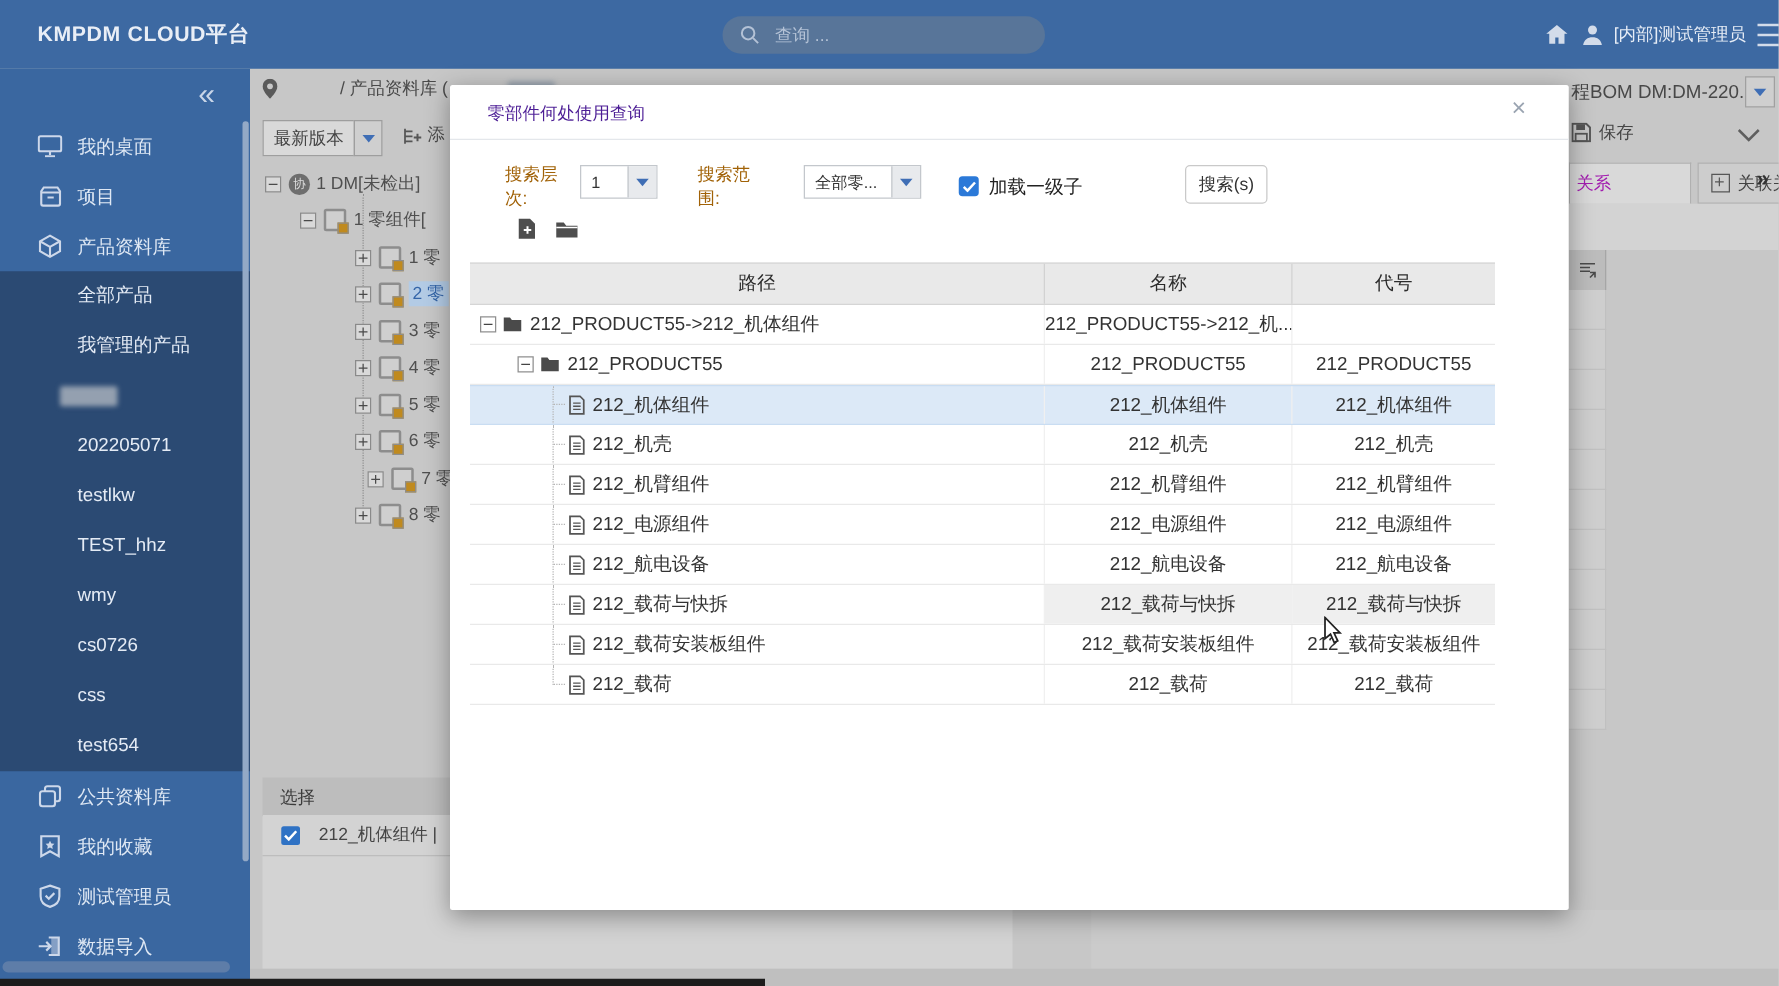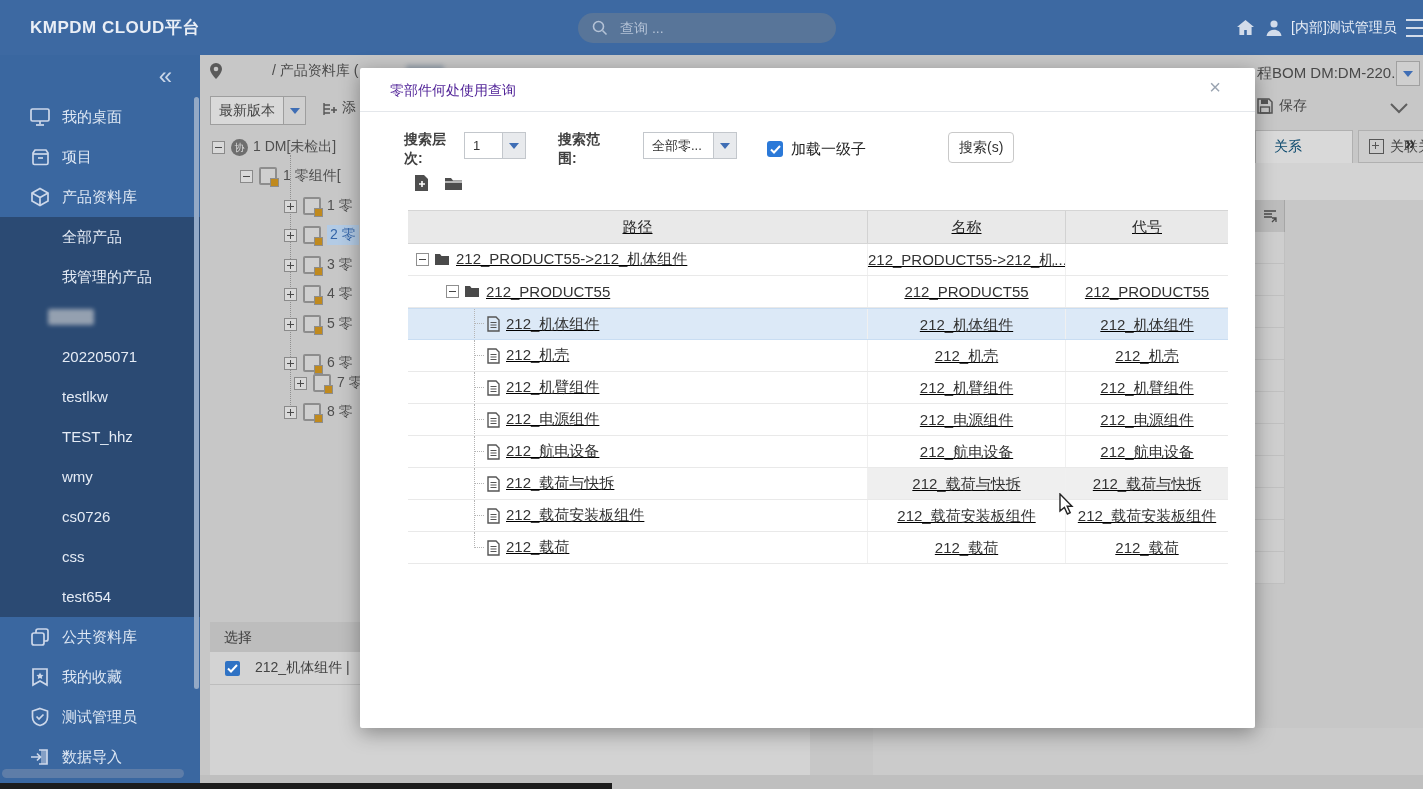--- a/index.html
+++ b/index.html
@@ -48,49 +48,49 @@
   .selhdr span{margin-left:14px;}
   .selrow{position:absolute;left:10px;top:597px;width:600px;height:32px;background:#d3d3d3;display:flex;align-items:center;font-size:14px;color:#444;}
   .selmore{position:absolute;left:10px;top:629px;width:600px;height:90px;background:#d3d3d3;border-top:1px solid #bdbdbd;}
   .chk2{width:15px;height:15px;background:#2f72c4;border-radius:2px;margin-left:15px;margin-right:15px;display:flex;align-items:center;justify-content:center;}
   
   .bomtxt{position:absolute;left:1057px;top:9px;font-size:15px;color:#484848;white-space:nowrap;}
   .bombtn{position:absolute;left:1196px;top:6px;width:24px;height:25px;background:#cfcfcf;border:1px solid #a0a0a0;box-sizing:border-box;display:flex;align-items:center;justify-content:center;}
   .saverow{position:absolute;left:1057px;top:42px;display:flex;align-items:center;color:#464646;font-size:14px;}
   .chev{position:absolute;left:1190px;top:44px;color:#5f5f5f;font-size:17px;}
   .tab1{position:absolute;left:1055px;top:75px;width:98px;height:33px;background:#d9d9d9;border:1px solid #b0b0b0;border-bottom:none;box-sizing:border-box;
-        color:#0c4a6e;font-size:14px;line-height:31px;padding-left:18px;}
+        color:#a21caf;font-size:14px;line-height:31px;padding-left:5px;}
   .tab2{position:absolute;left:1158px;top:75px;width:112px;height:33px;background:#cdcdcd;border:1px solid #b0b0b0;box-sizing:border-box;
         color:#434343;font-size:14px;display:flex;align-items:center;}
   .plusbox{width:13px;height:13px;border:1px solid #565656;position:relative;margin:0 6px 0 10px;flex:0 0 13px;}
   .plusbox::before{content:"";position:absolute;left:2px;top:5px;width:7px;height:1px;background:#565656;}
   .plusbox::after{content:"";position:absolute;left:5px;top:2px;width:1px;height:7px;background:#565656;}
   .tabsmore{position:absolute;left:1205px;top:78px;font-size:18px;font-weight:bold;color:#333;}
   .tabband{position:absolute;left:1055px;top:108px;width:168px;height:37px;background:#d3d3d3;}
   .gridhdr{position:absolute;left:1055px;top:145px;width:30px;height:32px;background:#bcbcbc;border-right:1px solid #a6a6a6;box-sizing:border-box;display:flex;align-items:center;justify-content:center;}
   .gridrow{position:absolute;left:1055px;width:30px;height:32px;background:#cecece;border-bottom:1px solid #c0c0c0;border-right:1px solid #c0c0c0;box-sizing:border-box;}
   .brpanel{position:absolute;left:673px;top:673px;width:550px;height:47px;background:#cbcbcb;}
   .bstrip{position:absolute;left:0px;top:720px;width:1223px;height:14px;background:#bfbfbf;}
   .darkstrip{position:absolute;left:0;top:783px;width:612px;height:6px;background:#1c1c1c;z-index:6;}
   
   .modal{position:absolute;left:360px;top:68px;width:895px;height:660px;background:#fff;border-radius:2px;
          box-shadow:0 5px 20px rgba(0,0,0,.35);z-index:10;}
   .mhdr{position:absolute;left:0;top:0;width:895px;height:44px;border-bottom:1px solid #e4e7eb;box-sizing:border-box;}
   .mtitle{position:absolute;left:30px;top:0;line-height:44px;font-size:14px;color:#4c1d95;}
   .mclose{position:absolute;right:28px;top:8px;font-size:20px;color:#9aa4b1;cursor:pointer;width:24px;text-align:center;}
-  .flabel{position:absolute;width:46px;font-size:14px;line-height:19px;color:#404040;font-weight:bold;}
+  .flabel{position:absolute;width:46px;font-size:14px;line-height:19px;color:#a16207;}
   .selbox{position:absolute;height:27px;border:1px solid #c3c7cc;box-sizing:border-box;display:flex;background:#fff;}
   .selbox .val{flex:1;font-size:13px;color:#333;line-height:25px;padding-left:8px;white-space:nowrap;overflow:hidden;}
   .selbox .arr{width:22px;background:#e8eaed;border-left:1px solid #c3c7cc;display:flex;align-items:center;justify-content:center;}
   .chk{position:absolute;width:16px;height:16px;background:#2b79d8;border-radius:3px;display:flex;align-items:center;justify-content:center;}
   .chklbl{position:absolute;font-size:15px;color:#222;}
   .sbtn{position:absolute;height:31px;border:1px solid #c9c9c9;border-radius:4px;background:#fff;font-size:14px;color:#333;
         line-height:29px;padding:0 10px;box-sizing:border-box;}
   .mico{position:absolute;display:flex;}
-  .mtable{position:absolute;left:48px;top:142px;width:820px;text-decoration:underline;}
+  .mtable{position:absolute;left:16px;top:142px;width:820px;}
   .mth{display:flex;height:34px;background:#e9e9e9;border-top:1px solid #d5d5d5;border-bottom:1px solid #d5d5d5;box-sizing:border-box;}
   .mth div{font-size:15px;color:#2b2b2b;text-align:center;line-height:32px;border-right:1px solid #d2d2d2;box-sizing:border-box;}
   .mth div:last-child{border-right:none;}
   .w1{width:460px;} .w2{width:198px;} .w3{width:162px;}
   .mr{display:flex;height:32px;border-bottom:1px solid #e9e9e9;box-sizing:border-box;}
   .mr .cp{width:460px;display:flex;align-items:center;font-size:15px;color:#333;white-space:nowrap;overflow:hidden;border-right:1px solid #f0f0f0;box-sizing:border-box;position:relative;}
   .mr .cn{width:198px;text-align:center;font-size:15px;color:#333;line-height:31px;border-right:1px solid #f0f0f0;box-sizing:border-box;white-space:nowrap;overflow:hidden;}
   .mr .cc{width:162px;text-align:center;font-size:15px;color:#333;line-height:31px;white-space:nowrap;overflow:hidden;}
   .mr.sel{background:#dce9f7;border-top:1px solid #c9ddf2;border-bottom:1px solid #c9ddf2;}
   .mr.hov .cn,.mr.hov .cc{background:#efefef;}
@@ -297,21 +297,21 @@
     <span>4 零</span>
   </div>
   <div class="trow" style="left:84px;top:255px;">
     <span class="expb plus">
         <i></i>
         <u></u>
       </span>
     <span class="pic"></span>
     <span>5 零</span>
   </div>
-  <div class="trow" style="left:84px;top:294px;">
+  <div class="trow" style="left:84px;top:284px;">
     <span class="expb plus">
         <i></i>
         <u></u>
       </span>
     <span class="pic"></span>
     <span>6 零</span>
   </div>
   <div class="trow" style="left:84px;top:314px;padding-left:10px;">
     <span class="expb plus">
         <i></i>

